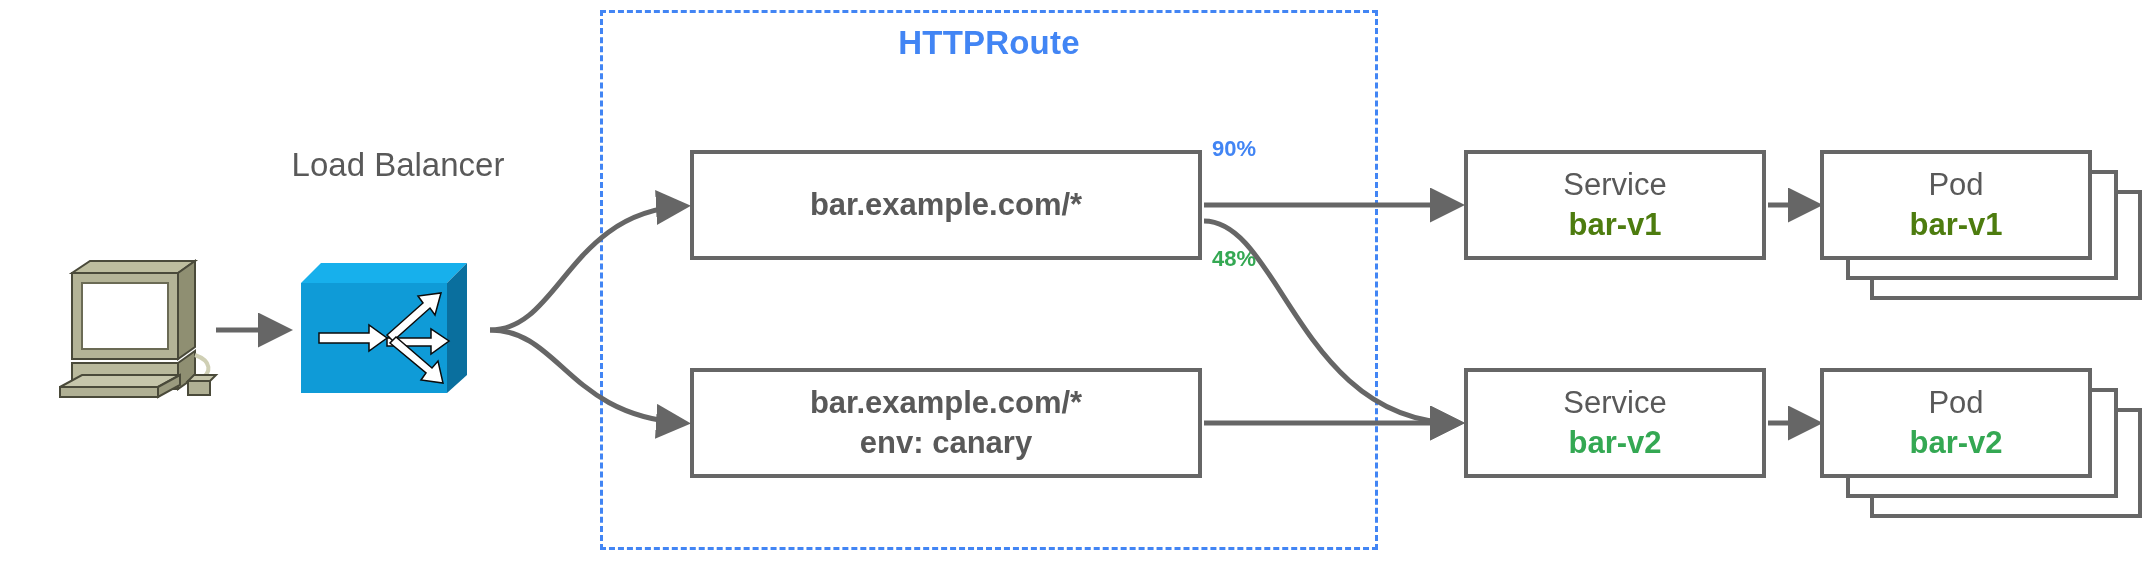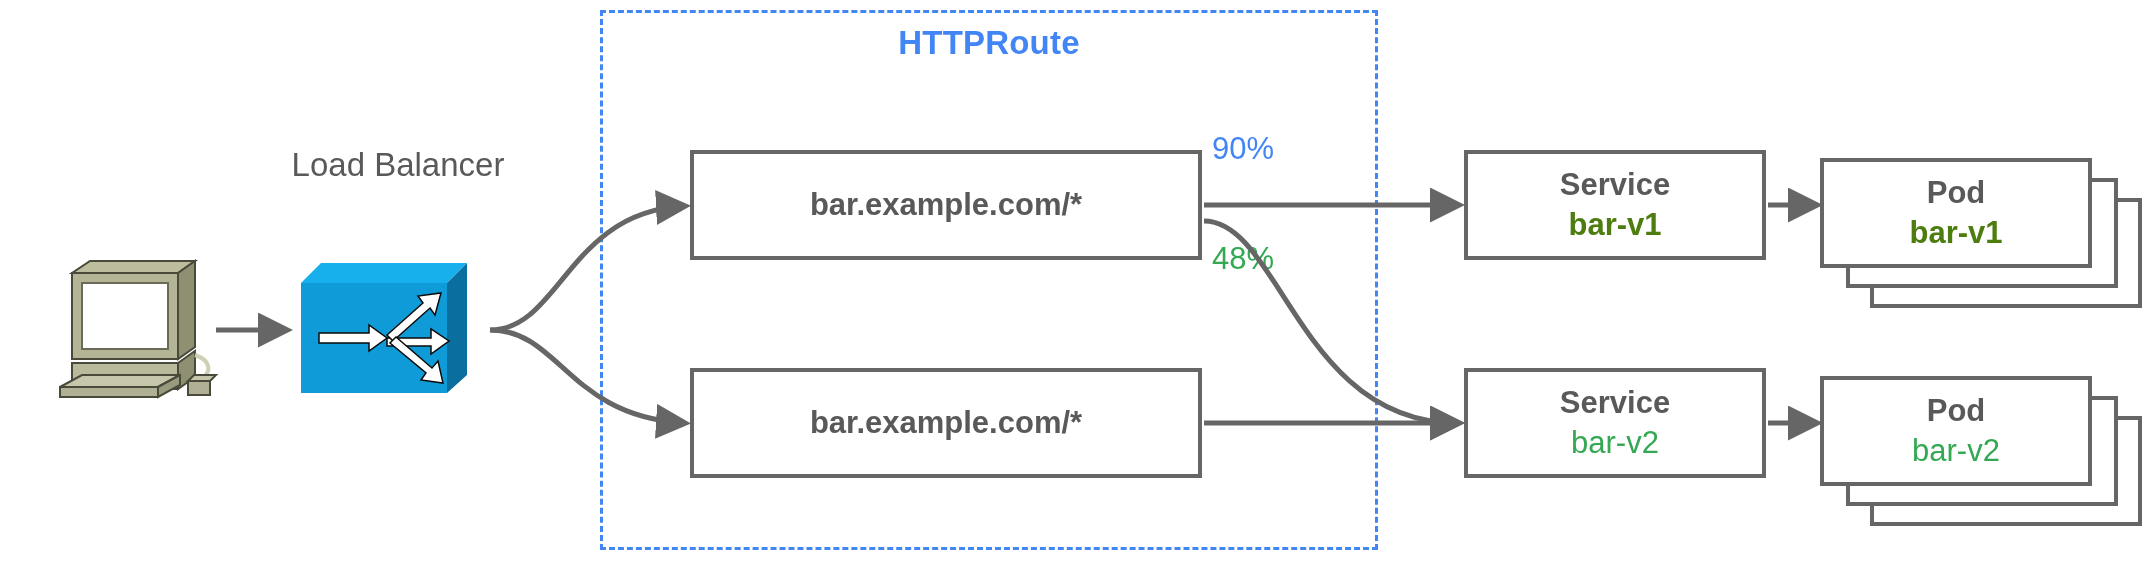--- a/index.html
+++ b/index.html
@@ -21,47 +21,47 @@
     position:absolute;left:248px;top:145px;width:300px;text-align:center;
     color:#595959;font-weight:normal;font-size:33px;line-height:40px;
   }
 
   .boxcard{
     position:absolute;box-sizing:border-box;background:#fff;
     border:4px solid #666666;display:flex;flex-direction:column;
     align-items:center;justify-content:center;text-align:center;
   }
   .boxcard .line{display:block;font-size:31px;line-height:40px;color:#595959;font-weight:bold;}
-  .boxcard .line.bold{font-weight:bold;}
+  .boxcard .line.bold{font-weight:normal;}
   .boxcard .line.blue{color:#4d7c0f;font-weight:bold;}
-  .boxcard .line.green{color:#34a853;font-weight:normal;}
+  .boxcard .line.green{color:#34a853;font-weight:bold;}
 
   
   #route-box-primary{left:690px;top:150px;width:512px;height:110px;}
   #route-box-canary{left:690px;top:368px;width:512px;height:110px;}
 
   
   #svc-v1{left:1464px;top:150px;width:302px;height:110px;}
   #svc-v2{left:1464px;top:368px;width:302px;height:110px;}
 
   
-  .podstack{position:absolute;width:330px;height:150px;margin-top:8px;}
+  .podstack{position:absolute;width:330px;height:150px;}
   #pod-v1-stack{left:1820px;top:150px;}
   #pod-v2-stack{left:1820px;top:368px;}
   .podstack .shadow{
     position:absolute;box-sizing:border-box;background:#fff;border:4px solid #666666;
     width:272px;height:110px;
   }
   .podstack .s2{left:50px;top:40px;}
   .podstack .s1{left:26px;top:20px;}
   .podstack .front{
     position:absolute;left:0;top:0;width:272px;height:110px;
   }
 
-  .pct{position:absolute;font-size:31px;font-weight:normal;line-height:38px;}
+  .pct{position:absolute;font-size:22px;font-weight:bold;line-height:38px;}
   #pct-90{left:1212px;top:130px;color:#4285f4;}
   #pct-10{left:1212px;top:240px;color:#34a853;}
 
   
   #client-computer{position:absolute;left:40px;top:255px;width:180px;height:150px;}
 
   
   #load-balancer-icon{position:absolute;left:295px;top:255px;width:190px;height:150px;}
 </style>
 </head>
@@ -117,20 +117,21 @@
   </div>
 
   <div class="pct" id="pct-90">90%</div>
   <div class="pct" id="pct-10">48%</div>
 
   <div class="boxcard" id="route-box-primary">
     <span class="line">bar.example.com/*</span>
   </div>
   <div class="boxcard" id="route-box-canary">
     <span class="line">bar.example.com/*</span>
+    <span class="line">env: canary</span>
   </div>
 
   <div class="boxcard" id="svc-v1">
     <span class="line bold">Service</span>
     <span class="line blue">bar-v1</span>
   </div>
   <div class="boxcard" id="svc-v2">
     <span class="line bold">Service</span>
     <span class="line green">bar-v2</span>
   </div>

